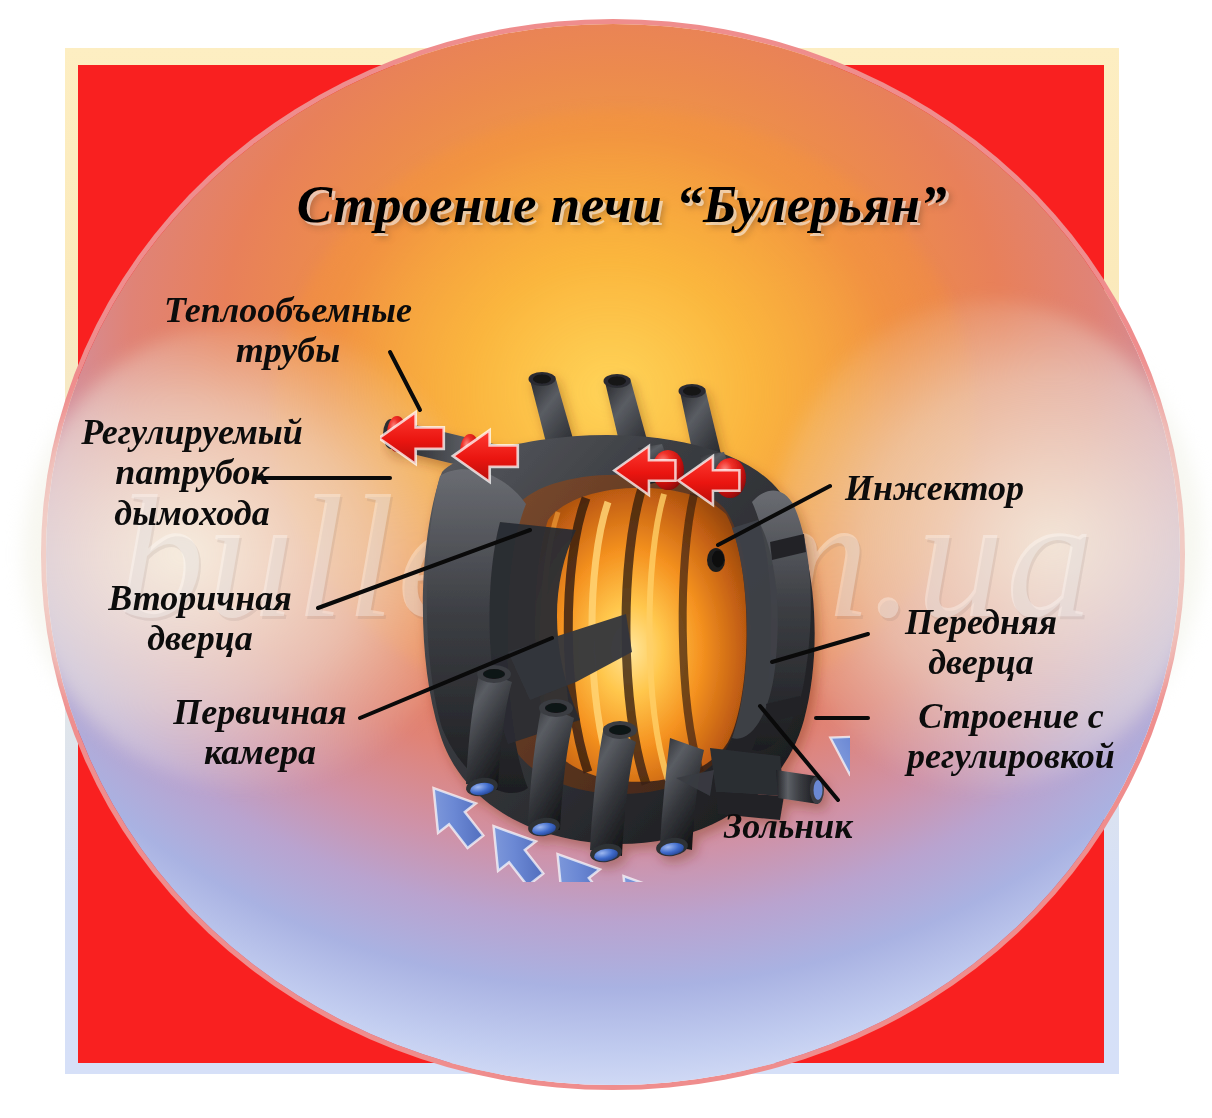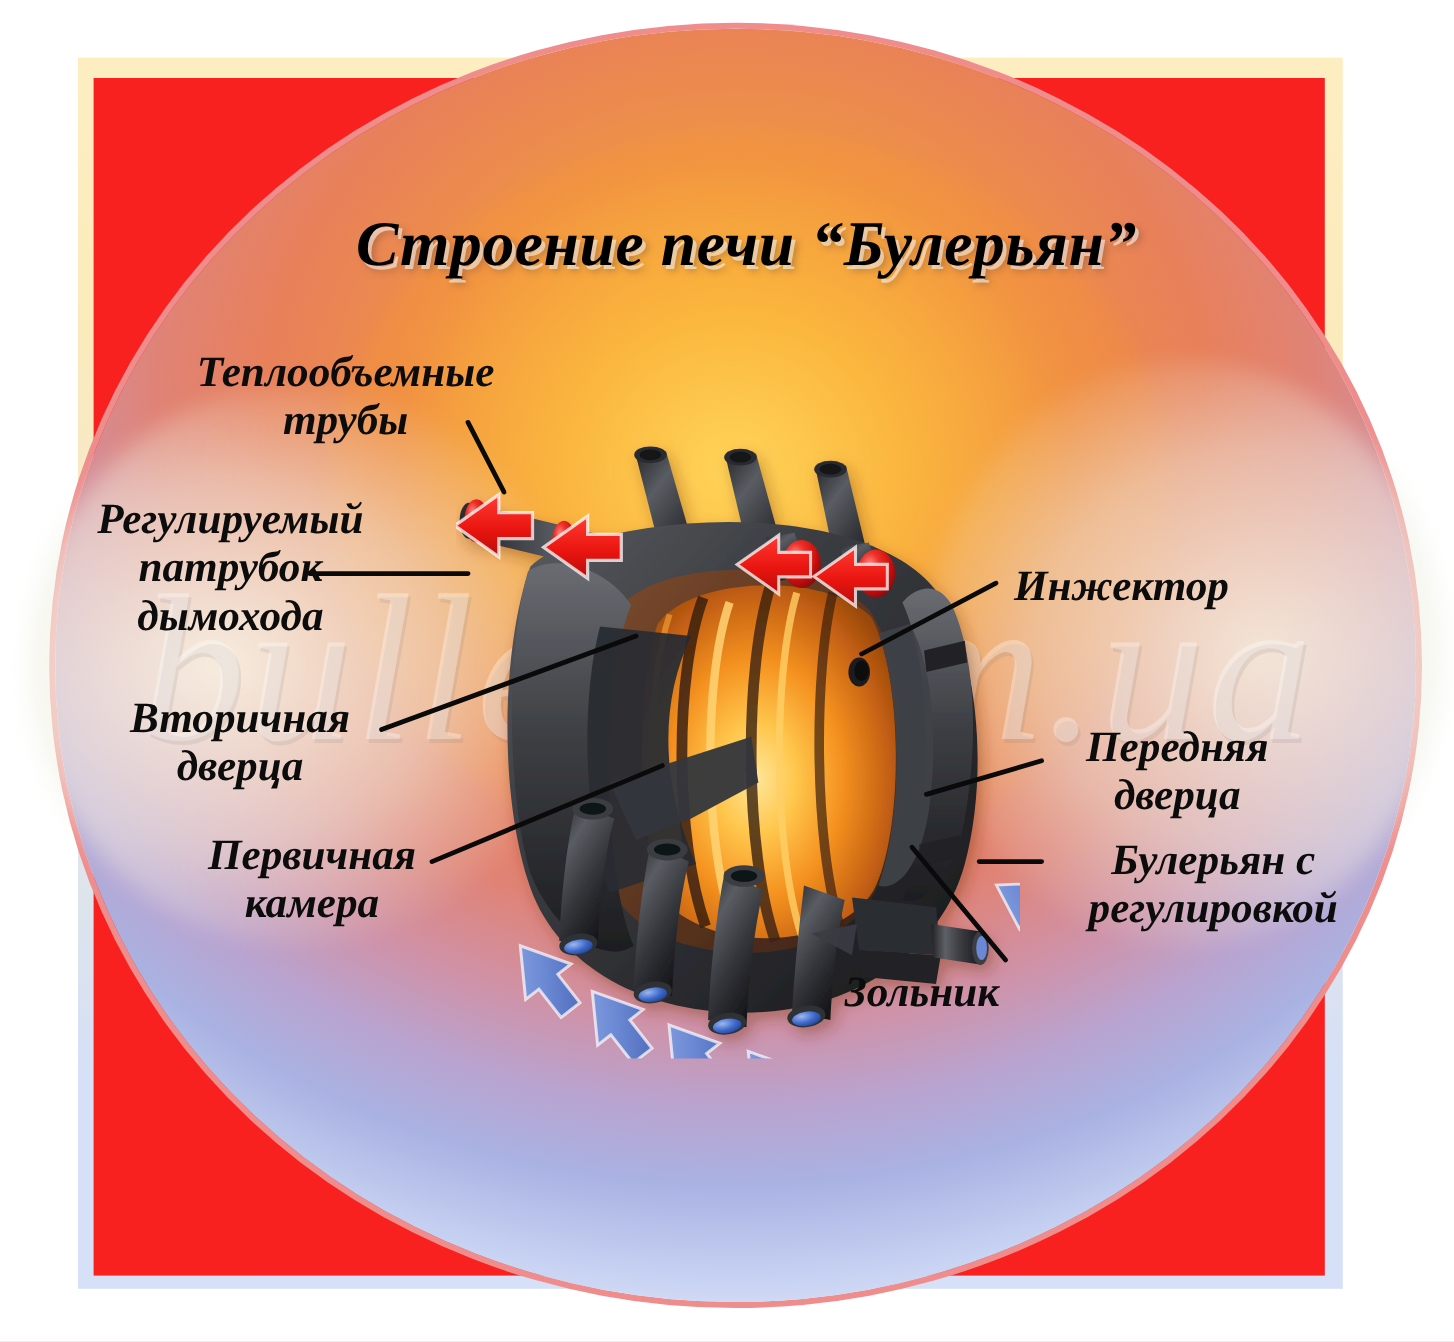--- a/index.html
+++ b/index.html
@@ -382,18 +382,18 @@
 дверца</div>
 
   <div class="lbl c" style="left:140px;top:692px;width:240px;">Первичная
 камера</div>
 
   <div class="lbl l" style="left:845px;top:468px;width:300px;">Инжектор</div>
 
   <div class="lbl c" style="left:862px;top:562px;width:238px;margin-top:40px;">Передняя
 дверца</div>
 
-  <div class="lbl c" style="left:870px;top:696px;width:282px;">Булерьян с
+  <div class="lbl c" style="left:870px;top:696px;width:282px;">Строение с
 регулировкой</div>
 
-  <div class="lbl l" style="left:704px;top:806px;width:260px;">Зольник</div>
+  <div class="lbl l" style="left:724px;top:806px;width:260px;">Зольник</div>
 
 </div>
 
 </body></html>

